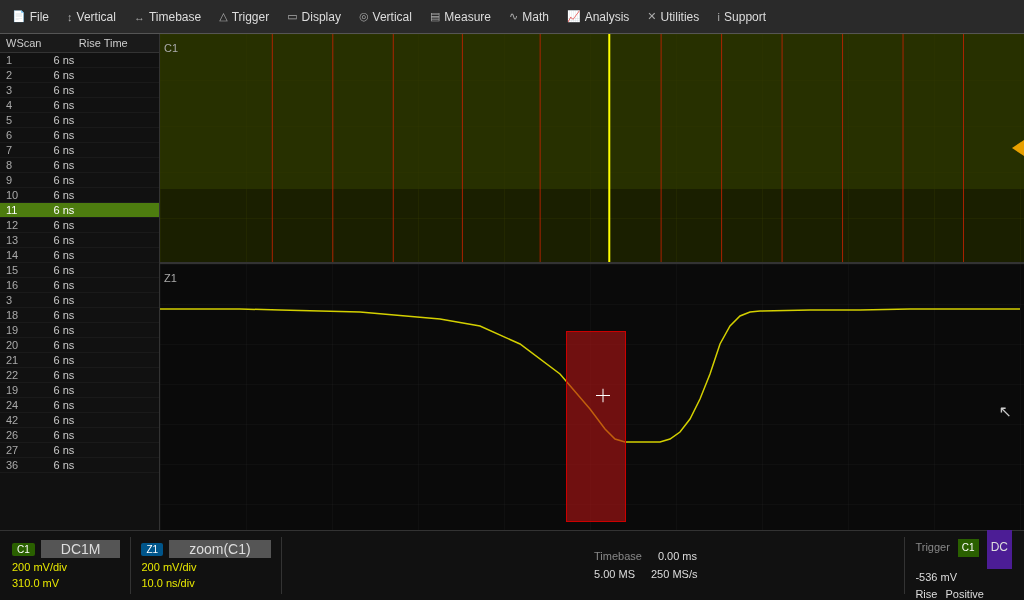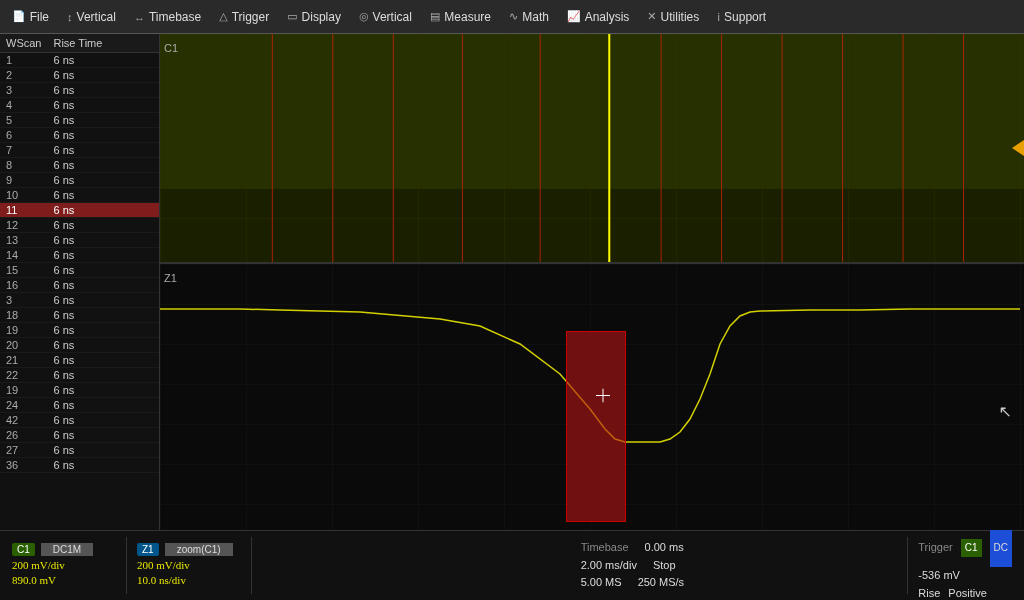--- a/index.html
+++ b/index.html
@@ -51,32 +51,32 @@
     }
     #wscan-table {
       width: 100%;
       border-collapse: collapse;
     }
     #wscan-table th {
       background: #1a1a1a;
       color: #ccc;
       font-size: 11px;
       padding: 3px 6px;
-      text-align: left;
+      text-align: center;
       border-bottom: 1px solid #333;
       font-weight: normal;
     }
     #wscan-table td {
       font-size: 11px;
       padding: 1px 6px;
       color: #ccc;
       border-bottom: 1px solid #1a1a1a;
     }
     #wscan-table tr.highlighted td {
-      background: #7f1d1d;
+      background: #4d7c0f;
       color: #fff;
     }
     #wscan-table td:first-child { color: #aaa; width: 30px; }
 
     
     #right-panel {
       flex: 1;
       display: flex;
       flex-direction: column;
       background: #000;
@@ -170,28 +170,27 @@
     .ch-badge-z {
       background: #00558a;
       color: #fff;
       padding: 1px 5px;
       font-size: 10px;
       border-radius: 2px;
     }
     .coupling-badge {
       background: #555;
       color: #ddd;
-      padding: 1px 12px;
-      font-size: 10px;
+      padding: 1px 20px;
+      font-size: 14px;
     }
     .ch-values {
       font-size: 11px;
       color: #bbb;
       line-height: 1.4;
-      font-family: Liberation Serif, serif;
     }
     .ch-values span { color: #e8e800; }
 
     .status-divider {
       width: 1px;
       background: #333;
       margin: 4px 0;
     }
 
     .status-timebase {
@@ -227,24 +226,24 @@
     }
     .trig-label { color: #888; }
     .trig-val { color: #ddd; }
     .ch-indicator {
       background: #2a6000;
       color: #fff;
       padding: 1px 4px;
       font-size: 10px;
     }
     .dc-indicator {
-      background: #1d4ed8;
+      background: #4c1d95;
       color: #ddd;
       padding: 11px 4px;
-      font-size: 10px;
+      font-size: 12px;
     }
 
     
     svg.waveform-svg {
       position: absolute;
       top: 0; left: 0;
       width: 100%;
       height: 100%;
     }
   </style>
@@ -505,21 +504,21 @@
 
 <div id="status-bar">
 
   <div class="status-ch-box">
     <div class="ch-name-row">
       <span class="ch-badge">C1</span>
       <span class="coupling-badge">DC1M</span>
     </div>
     <div class="ch-values">
       <span>200 mV/div</span><br>
-      <span>890.0 mV</span>
+      <span>310.0 mV</span>
     </div>
   </div>
 
   <div class="status-divider"></div>
 
   <div class="status-ch-box">
     <div class="ch-name-row">
       <span class="ch-badge-z">Z1</span>
       <span class="coupling-badge">zoom(C1)</span>
     </div>
@@ -530,24 +529,20 @@
   </div>
 
   <div class="status-divider"></div>
 
   <div style="flex:1;"></div>
 
   <div class="status-timebase">
     <div class="timebase-row">
       <span class="tb-label">Timebase</span>
       <span class="tb-val">0.00 ms</span>
-    </div>
-    <div class="timebase-row">
-      <span class="tb-val">2.00 ms/div</span>
-      <span class="tb-val">Stop</span>
     </div>
     <div class="timebase-row">
       <span class="tb-val">5.00 MS</span>
       <span class="tb-val">250 MS/s</span>
     </div>
   </div>
 
   <div class="status-divider"></div>
 
   <div class="status-trigger">

